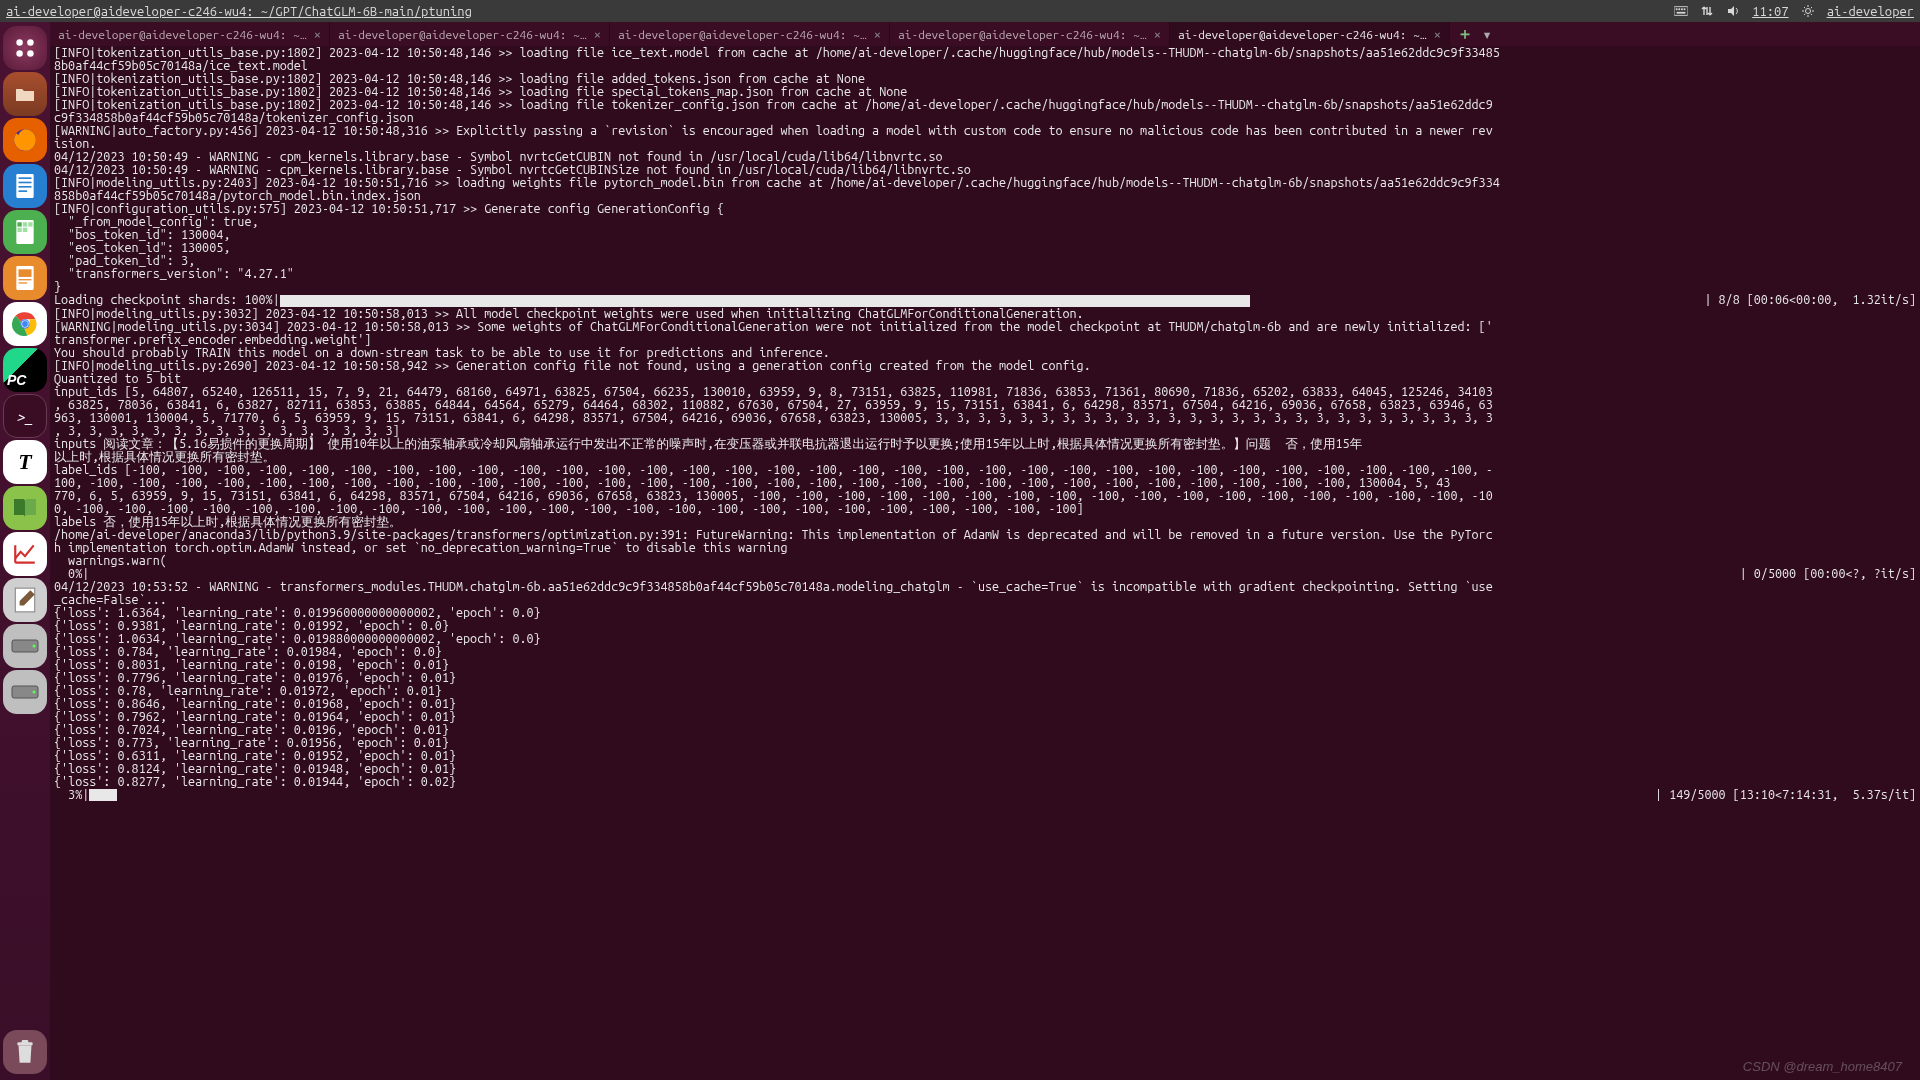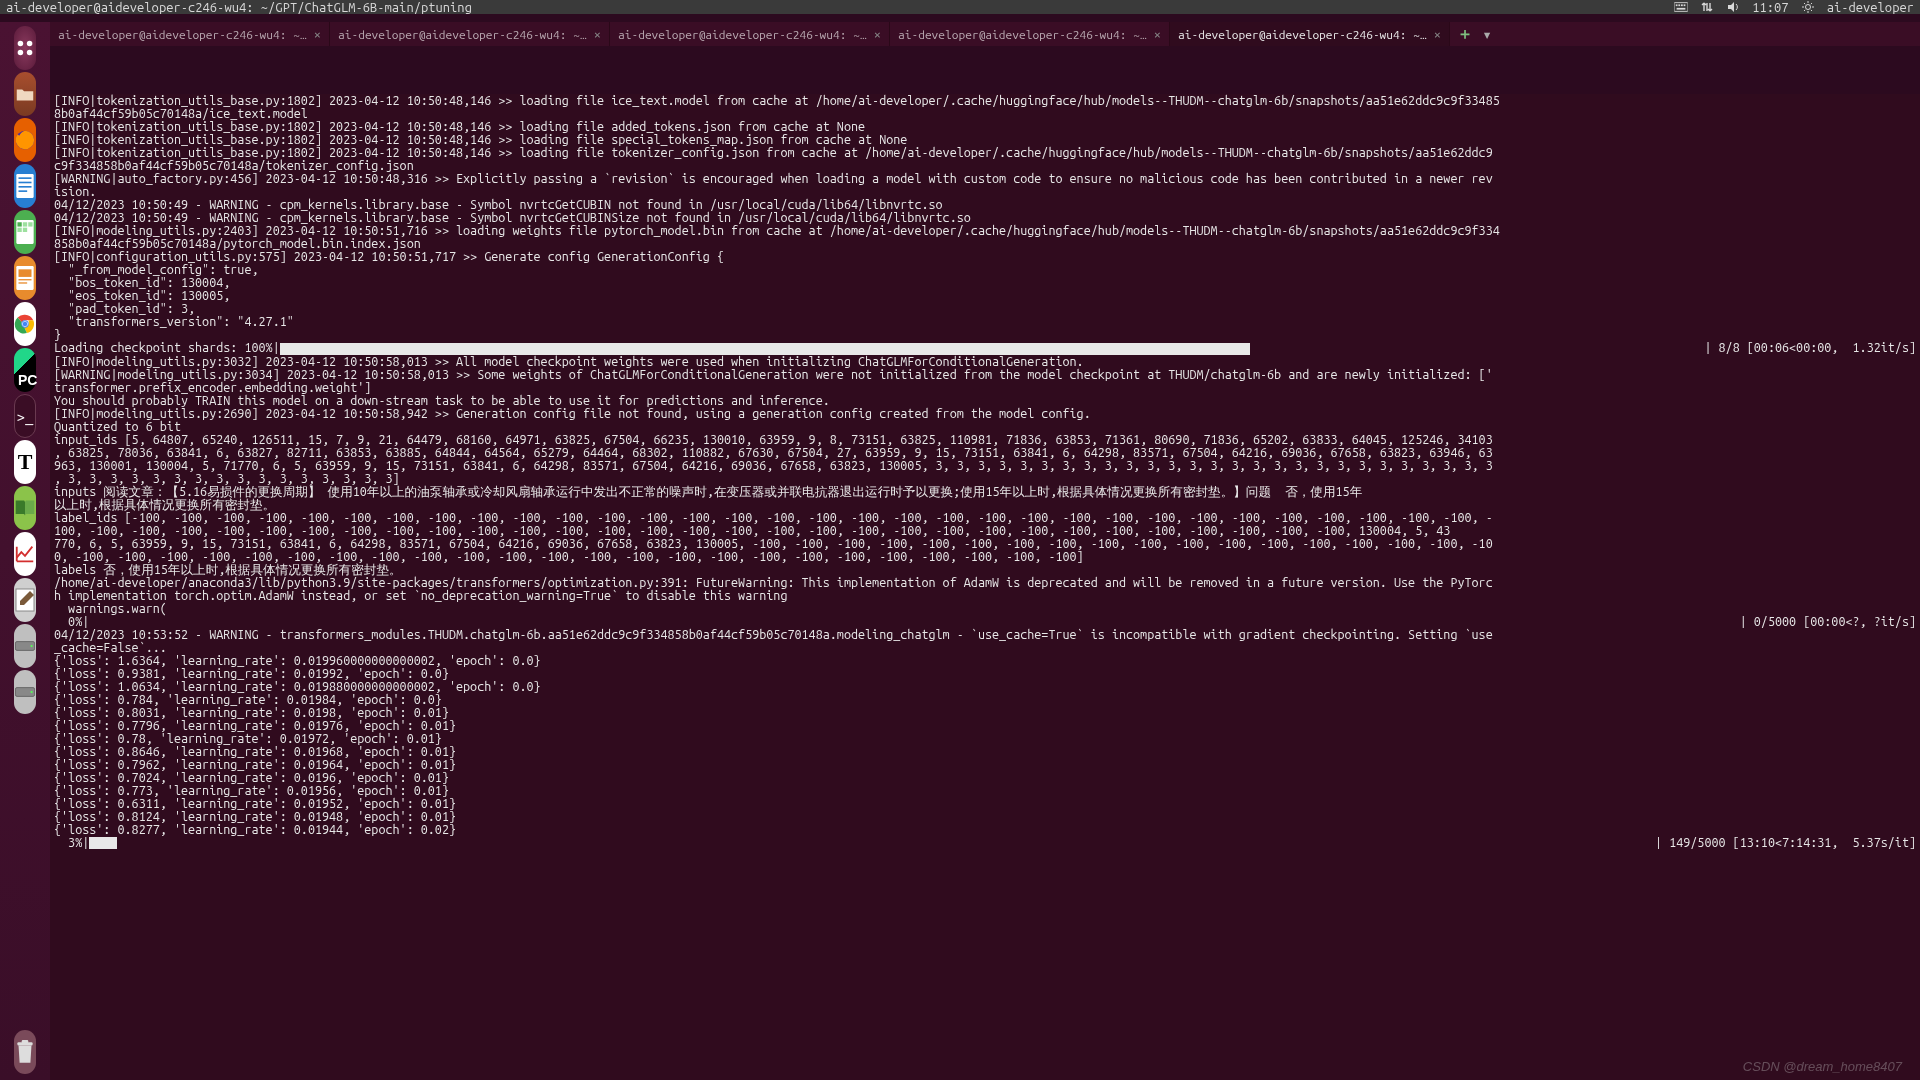--- a/index.html
+++ b/index.html
@@ -1,25 +1,25 @@
 <!DOCTYPE html>
 <html><head>
 <meta charset="utf-8">
 <style>
 *{margin:0;padding:0;box-sizing:border-box;font-family:"Ubuntu Mono","DejaVu Sans Mono",monospace;}
 html,body{width:1920px;height:1080px;overflow:hidden;background:#2c0a1f;}
 
-#topbar{height:14px;background:#3a3a3a;color:#d8d8d8;font-family:"Ubuntu",sans-serif;font-size:13px;display:flex;align-items:center;padding:0 6px;}
+#topbar{height:22px;background:#3a3a3a;color:#d8d8d8;font-family:"Ubuntu",sans-serif;font-size:13px;display:flex;align-items:center;padding:0 6px;text-decoration:underline;}
 #topbar .title{flex:1;}
 #topbar .tray{display:flex;gap:12px;align-items:center;}
 #topbar .tray span{display:inline-flex;align-items:center;}
 #topbar .tray svg{width:14px;height:14px;fill:#d8d8d8;}
 
 #launcher{position:absolute;left:0;top:22px;width:50px;height:1058px;background:linear-gradient(#4a1232,#3a0e28);display:flex;flex-direction:column;align-items:center;padding-top:4px;gap:2px;}
-.licon{width:22px;height:44px;border-radius:14px;display:flex;align-items:center;justify-content:center;font-size:22px;color:#fff;cursor:pointer;}
+.licon{width:44px;height:44px;border-radius:14px;display:flex;align-items:center;justify-content:center;font-size:22px;color:#fff;cursor:pointer;font-style:italic;}
 .licon.bg0{background:linear-gradient(#a84e2e,#7a3a22);}
 .licon.bg1{background:#e66000;}
 .licon.bg2{background:#277fd2;}
 .licon.bg3{background:#4caf50;}
 .licon.bg4{background:#e88b2d;}
 .licon.bg5{background:#fff;}
 .licon.bg6{background:#2a2a2a;}
 .licon.bg7{background:#3a0d25;color:#fff;}
 .licon.bg8{background:#fff;color:#000;font-family:serif;font-weight:bold;}
 .licon.bg9{background:#8bc34a;}
@@ -30,21 +30,21 @@
 .licon.trash{margin-top:auto;margin-bottom:6px;background:#7a4a5a;}
 
 #tabbar{position:absolute;left:50px;top:22px;right:0;height:24px;background:#3a0d25;display:flex;align-items:stretch;}
 .tab{display:flex;align-items:center;gap:6px;padding:0 8px;font-family:"Ubuntu",sans-serif;font-size:12px;color:#b8a8b0;border-right:1px solid #2a0818;min-width:0;flex:1;max-width:280px;cursor:pointer;}
 .tab.active{background:#300b1e;color:#e8e8e8;}
 .tab .lbl{white-space:nowrap;overflow:hidden;text-overflow:ellipsis;flex:1;}
 .tab .x{color:#888;font-size:13px;cursor:pointer;}
 .tabend{display:flex;align-items:center;gap:4px;padding:0 6px;}
 .tabend span{color:#aaa;cursor:pointer;font-size:16px;display:inline-flex;align-items:center;justify-content:center;width:18px;}
 
-#term{position:absolute;left:50px;top:46px;right:0;bottom:0;background:#300b1e;color:#e8e8e8;font-size:12.6px;line-height:13px;padding:0 4px;white-space:pre;overflow:hidden;margin-top:48px;}
+#term{position:absolute;left:50px;top:46px;right:0;bottom:0;background:#300b1e;color:#e8e8e8;font-size:12.6px;line-height:13px;padding:0 4px;white-space:pre;overflow:hidden;}
 .bar{display:inline-block;background:#e8e8e8;height:12px;vertical-align:middle;}
 .watermark{position:absolute;right:18px;bottom:6px;color:rgba(200,200,200,0.35);font-family:sans-serif;font-size:13px;font-style:italic;}
 </style>
 </head>
 <body>
 
 <div id="topbar">
  <span class="title">ai-developer@aideveloper-c246-wu4: ~/GPT/ChatGLM-6B-main/ptuning</span>
  <span class="tray">
   <span>
@@ -226,21 +226,21 @@
 <span>  "eos_token_id": 130005,</span>
 <span>  "pad_token_id": 3,</span>
 <span>  "transformers_version": "4.27.1"</span>
 <span>}</span>
 <span><span>Loading checkpoint shards: 100%|</span><span class="bar" style="width:970px"></span><span style="float:right">| 8/8 [00:06&lt;00:00,  1.32it/s]</span></span>
 <span>[INFO|modeling_utils.py:3032] 2023-04-12 10:50:58,013 &gt;&gt; All model checkpoint weights were used when initializing ChatGLMForConditionalGeneration.</span>
 <span>[WARNING|modeling_utils.py:3034] 2023-04-12 10:50:58,013 &gt;&gt; Some weights of ChatGLMForConditionalGeneration were not initialized from the model checkpoint at THUDM/chatglm-6b and are newly initialized: ['</span>
 <span>transformer.prefix_encoder.embedding.weight']</span>
 <span>You should probably TRAIN this model on a down-stream task to be able to use it for predictions and inference.</span>
 <span>[INFO|modeling_utils.py:2690] 2023-04-12 10:50:58,942 &gt;&gt; Generation config file not found, using a generation config created from the model config.</span>
-<span>Quantized to 6 bit</span>
+<span>Quantized to 5 bit</span>
 <span>input_ids [5, 64807, 65240, 126511, 15, 7, 9, 21, 64479, 68160, 64971, 63825, 67504, 66235, 130010, 63959, 9, 8, 73151, 63825, 110981, 71836, 63853, 71361, 80690, 71836, 65202, 63833, 64045, 125246, 34103</span>
 <span>, 63825, 78036, 63841, 6, 63827, 82711, 63853, 63885, 64844, 64564, 65279, 64464, 68302, 110882, 67630, 67504, 27, 63959, 9, 15, 73151, 63841, 6, 64298, 83571, 67504, 64216, 69036, 67658, 63823, 63946, 63</span>
 <span>963, 130001, 130004, 5, 71770, 6, 5, 63959, 9, 15, 73151, 63841, 6, 64298, 83571, 67504, 64216, 69036, 67658, 63823, 130005, 3, 3, 3, 3, 3, 3, 3, 3, 3, 3, 3, 3, 3, 3, 3, 3, 3, 3, 3, 3, 3, 3, 3, 3, 3, 3, 3</span>
 <span>, 3, 3, 3, 3, 3, 3, 3, 3, 3, 3, 3, 3, 3, 3, 3, 3]</span>
 <span>inputs 阅读文章：【5.16易损件的更换周期】 使用10年以上的油泵轴承或冷却风扇轴承运行中发出不正常的噪声时,在变压器或并联电抗器退出运行时予以更换;使用15年以上时,根据具体情况更换所有密封垫。】问题  否，使用15年</span>
 <span>以上时,根据具体情况更换所有密封垫。</span>
 <span>label_ids [-100, -100, -100, -100, -100, -100, -100, -100, -100, -100, -100, -100, -100, -100, -100, -100, -100, -100, -100, -100, -100, -100, -100, -100, -100, -100, -100, -100, -100, -100, -100, -100, -</span>
 <span>100, -100, -100, -100, -100, -100, -100, -100, -100, -100, -100, -100, -100, -100, -100, -100, -100, -100, -100, -100, -100, -100, -100, -100, -100, -100, -100, -100, -100, -100, -100, 130004, 5, 43</span>
 <span>770, 6, 5, 63959, 9, 15, 73151, 63841, 6, 64298, 83571, 67504, 64216, 69036, 67658, 63823, 130005, -100, -100, -100, -100, -100, -100, -100, -100, -100, -100, -100, -100, -100, -100, -100, -100, -100, -10</span>
 <span>0, -100, -100, -100, -100, -100, -100, -100, -100, -100, -100, -100, -100, -100, -100, -100, -100, -100, -100, -100, -100, -100, -100, -100, -100]</span>

